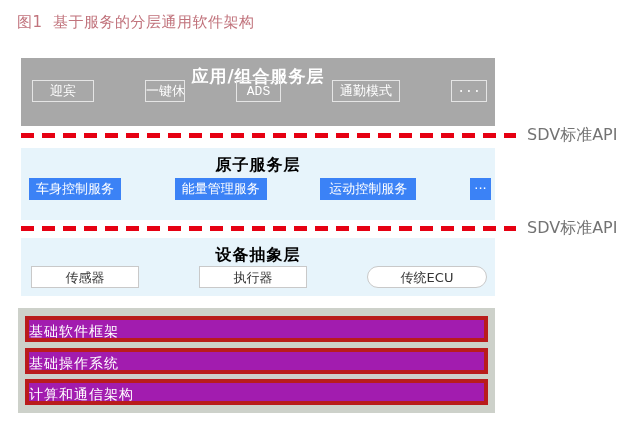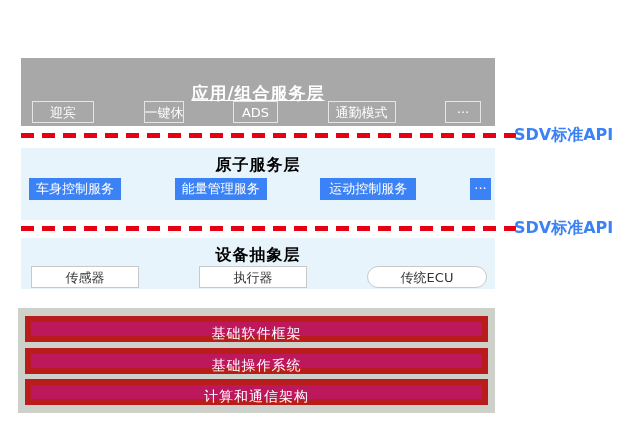--- a/index.html
+++ b/index.html
@@ -9,71 +9,72 @@
   }
   .fig-title{
     position:absolute;left:17px;top:13px;font-size:15px;letter-spacing:0.5px;
     color:#c1737c;font-weight:400;white-space:pre;
   }
   
   .band{position:absolute;left:21px;width:474px;box-sizing:border-box;}
   .band-title{
     text-align:center;font-weight:bold;letter-spacing:1px;
   }
-  .band-title.light{color:#ffffff;font-size:17px;padding-top:24px;text-decoration:underline;}
+  .band-title.light{color:#ffffff;font-size:17px;padding-top:7px;}
   .band-title.dark{color:#000000;font-size:16px;padding-top:7px;}
   .chip-row{
     position:absolute;left:0;right:0;display:flex;justify-content:space-between;
     align-items:center;box-sizing:border-box;
   }
   .chip{
     height:22px;line-height:21px;text-align:center;font-size:13px;
     box-sizing:border-box;white-space:nowrap;overflow:hidden;
   }
   
   .layer-app{top:58px;height:68px;background:#a8a8a8;}
-  .layer-app .chip-row{top:43px;padding:0 14px 0 11px;}
+  .layer-app .chip-row{top:22px;padding:0 8px 0 11px;font-family:Liberation Mono, monospace;}
   .chip-outline{border:1px solid #e5e5e5;color:#ffffff;background:transparent;}
   
   .api-line{
     position:absolute;left:21px;width:495px;height:5px;
     background:repeating-linear-gradient(to right,#e60012 0 13px,transparent 13px 21px);
   }
   .api-label{
-    position:absolute;left:514px;font-size:16px;line-height:20px;color:#3b82f6;
-    font-weight:700;white-space:nowrap;
+    position:absolute;left:527px;font-size:16px;line-height:20px;color:#737373;
+    font-weight:400;white-space:nowrap;
   }
   .api-line-1{top:133px;} .api-label-1{top:125px;}
   .api-line-2{top:226px;} .api-label-2{top:218px;}
   
   .layer-atomic{top:148px;height:72px;background:#e7f4fb;}
   .layer-atomic .chip-row{top:30px;padding:0 4px 0 8px;}
   .chip-gray{background:#3b82f6;color:#ffffff;border:none;}
   
-  .layer-device{top:238px;height:51px;background:#e7f4fb;}
+  .layer-device{top:238px;height:58px;background:#e7f4fb;}
   .layer-device .chip-row{top:28px;padding:0 8px 0 10px;}
   .chip-white{background:#ffffff;border:1px solid #c9c9c9;color:#333333;border-radius:0;}
   .chip-white.square{border-radius:11px;}
   
   .foundation{
     position:absolute;left:18px;top:308px;width:477px;height:105px;
     background:#cdd1ca;box-sizing:border-box;padding:8px 7px;
     display:flex;flex-direction:column;justify-content:space-between;
   }
   .foundation-bar{
-    height:26px;line-height:22px;box-sizing:border-box;background:#be185d;
-    border:6px solid #b91c1c;color:#ffffff;text-align:center;font-size:14px;
+    height:26px;line-height:22px;box-sizing:border-box;background:#a21caf;
+    border:4px solid #b91c1c;color:#ffffff;font-size:14px;
     letter-spacing:1px;
   }
 </style>
 </head>
 <body>
 
 <div class="canvas">
 
+  <div class="fig-title">图1  基于服务的分层通用软件架构</div>
 
   <div class="band layer-app">
     <div class="band-title light">应用/组合服务层</div>
     <div class="chip-row">
       <div class="chip chip-outline" style="width:62px">迎宾</div>
       <div class="chip chip-outline" style="width:40px">一键休憩</div>
       <div class="chip chip-outline" style="width:45px">ADS</div>
       <div class="chip chip-outline" style="width:68px">通勤模式</div>
       <div class="chip chip-outline" style="width:36px">···</div>
     </div>

